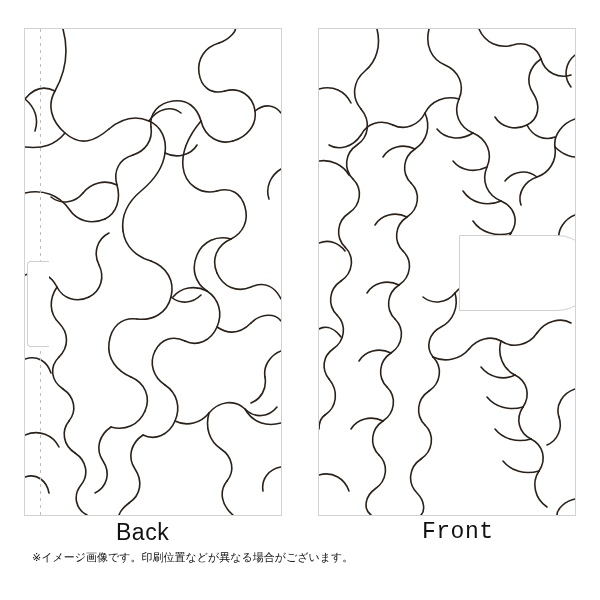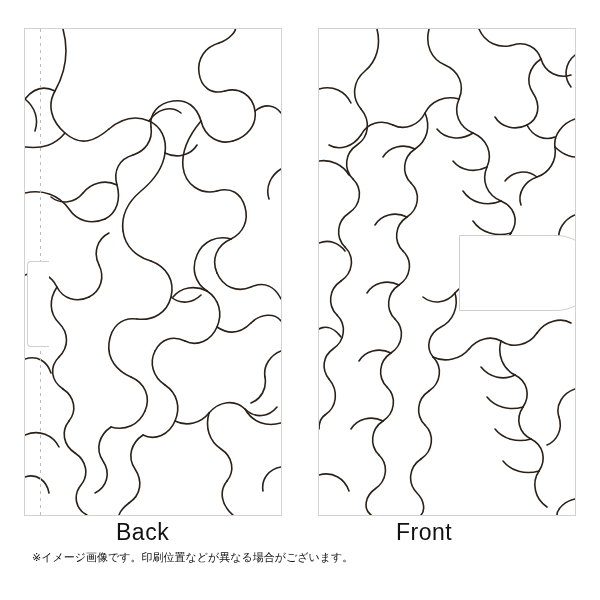--- a/index.html
+++ b/index.html
@@ -84,21 +84,21 @@
 
   
   .caption {
     position: absolute;
     top: 519px;
     font-size: 23px;
     color: #111111;
     letter-spacing: 0.5px;
   }
   .caption-back  { left: 116px; }
-  .caption-front { left: 396px; }
+  .caption-front { left: 422px; font-family: Liberation Mono, monospace; }
 
   .notes {
     position: absolute;
     left: 32px;
     top: 549px;
     font-size: 11px;
     line-height: 1.55;
     color: #111111;
     font-family: "DejaVu Sans", sans-serif;
   }

